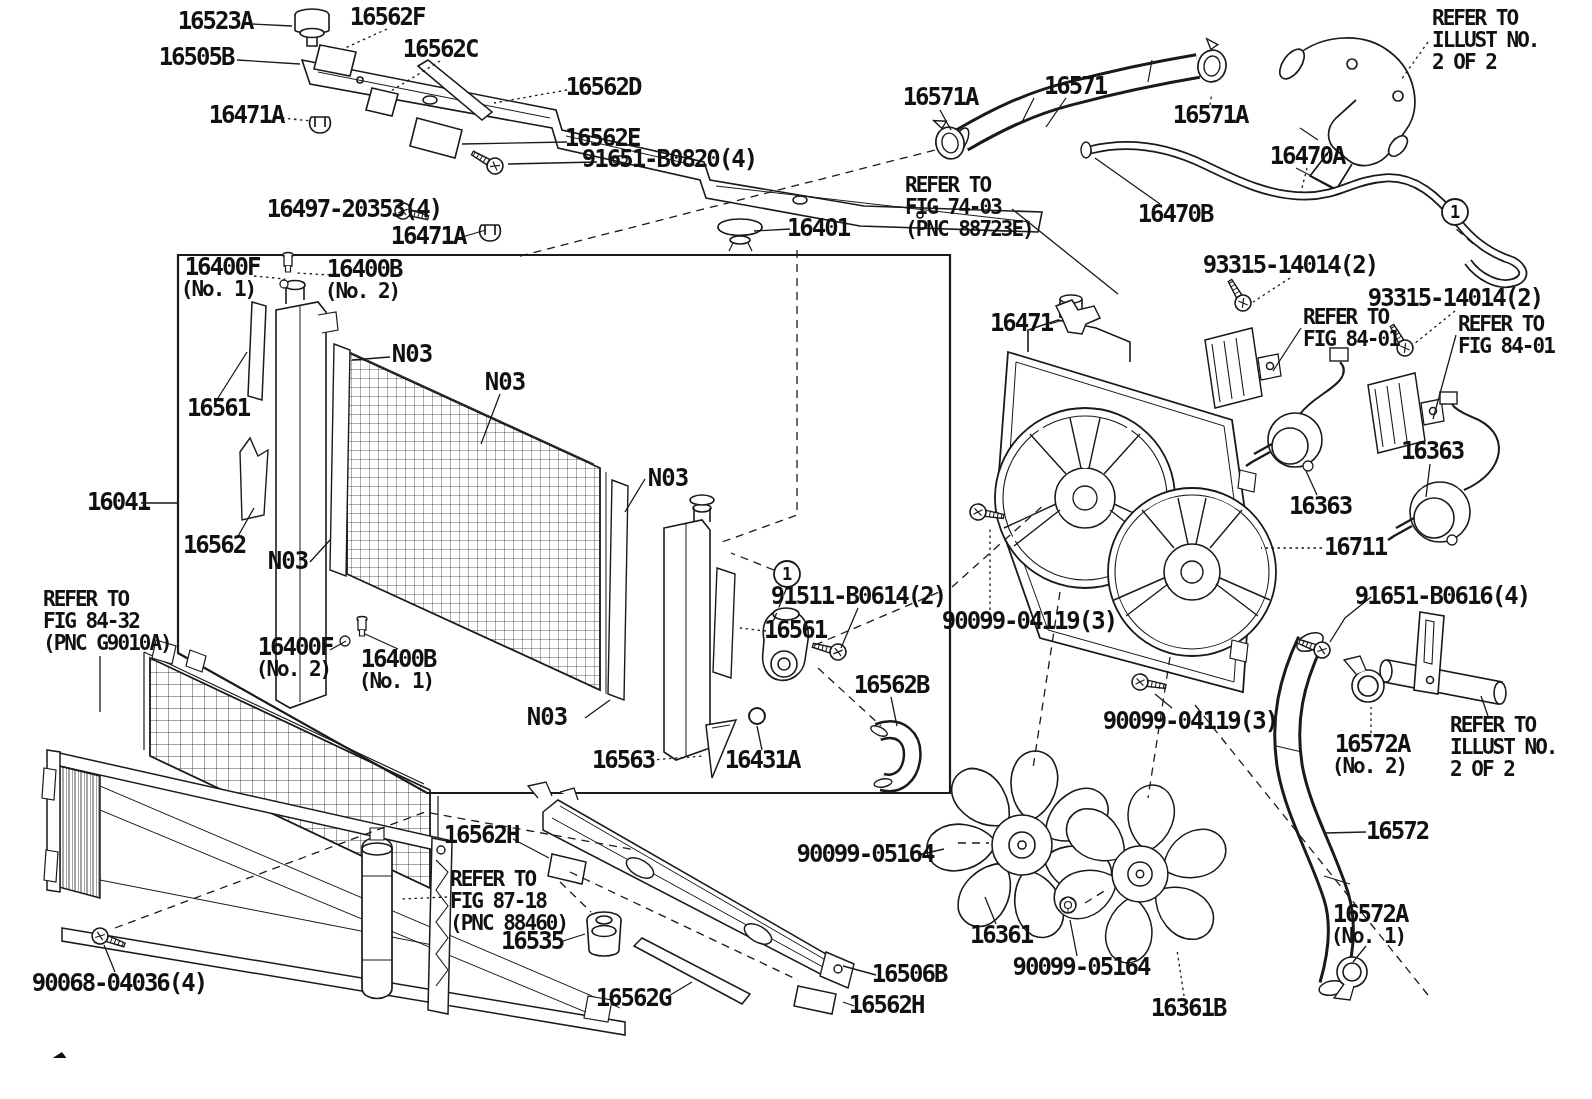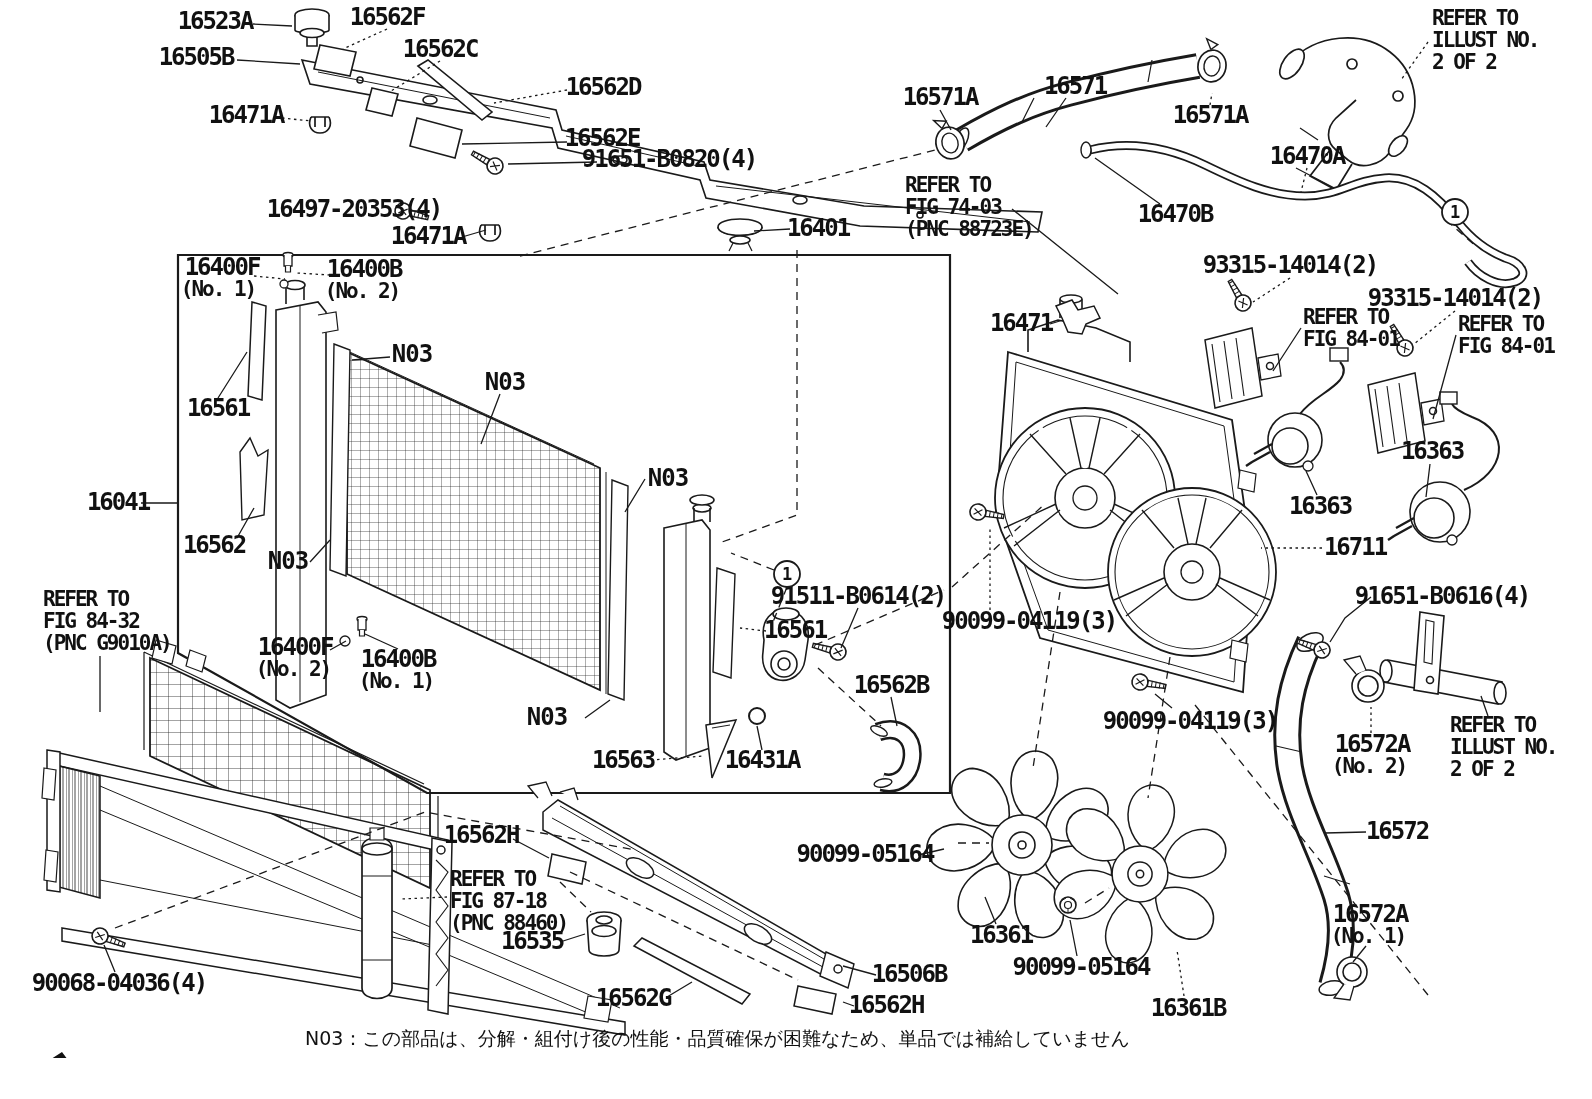--- a/index.html
+++ b/index.html
@@ -457,15 +457,14 @@
         </g>
         <g>
           <circle cx="1455" cy="212" r="13" fill="#fff" stroke="#1a1a1a" stroke-width="1.8"></circle>
           <text x="1455" y="213" text-anchor="middle" dominant-baseline="middle" class="markertxt">1</text>
         </g>
       </g>
 </svg>
 
   <div class="ftr ftr-jp">車両前方</div>
   <div class="ftr ftr-en">VEHICLE FRONT SIDE</div>
-  <div class="ftr note-jp">N03：この部品は、分解・組付け後の性能・品質確保が困難なため、単品では補給していません</div>
   <div class="ftr diagcode">165453D</div>
 </div>
 
 </body></html>

